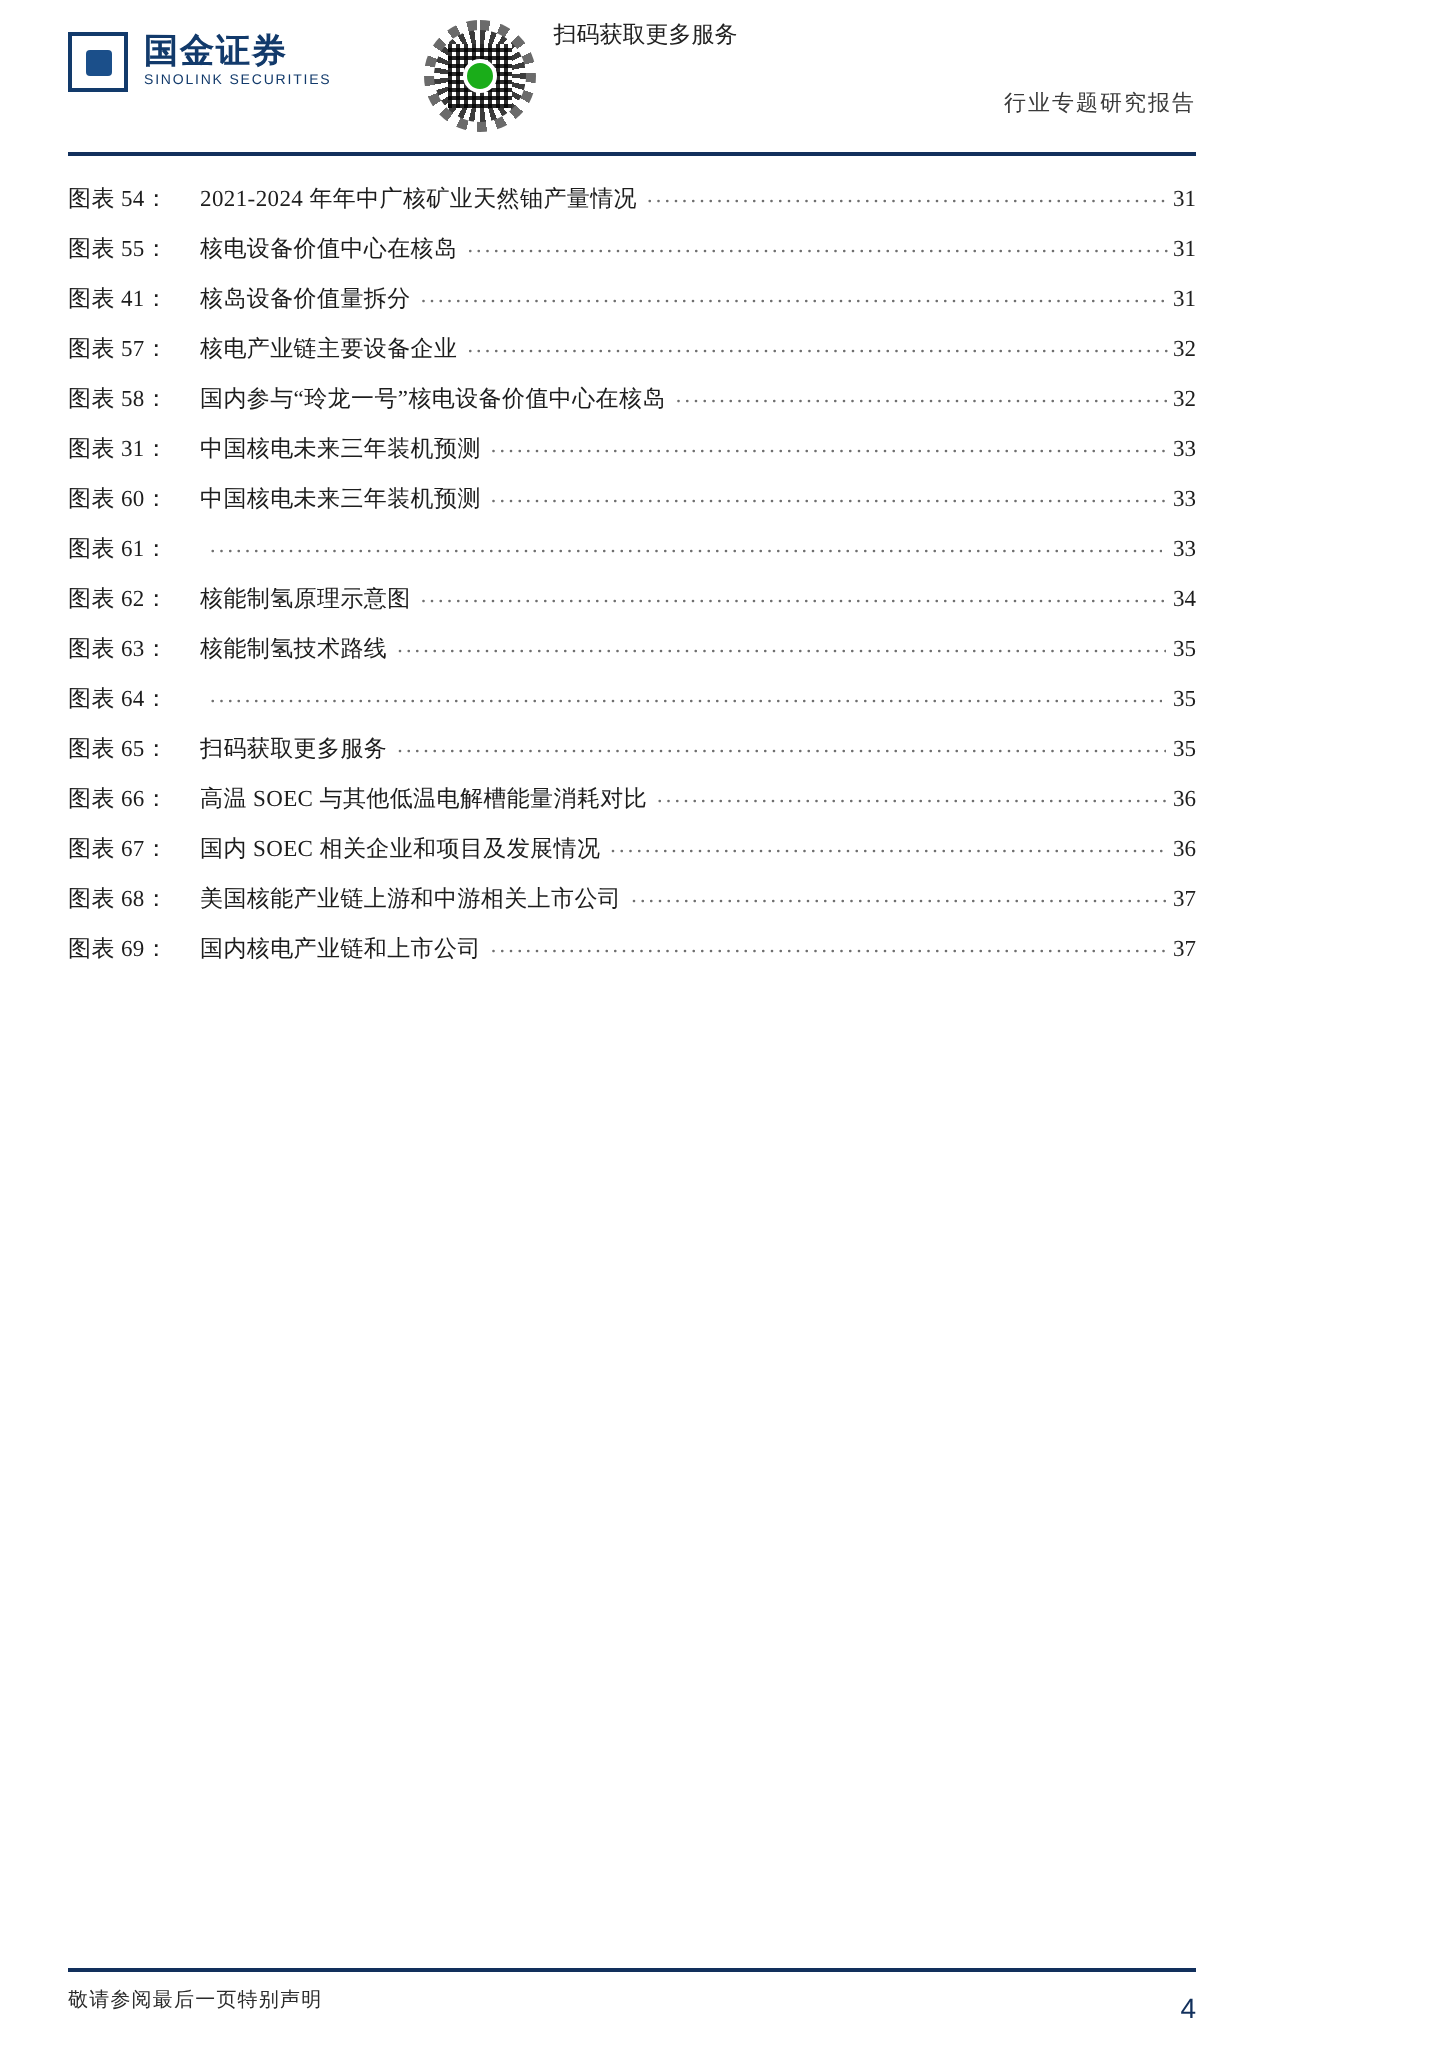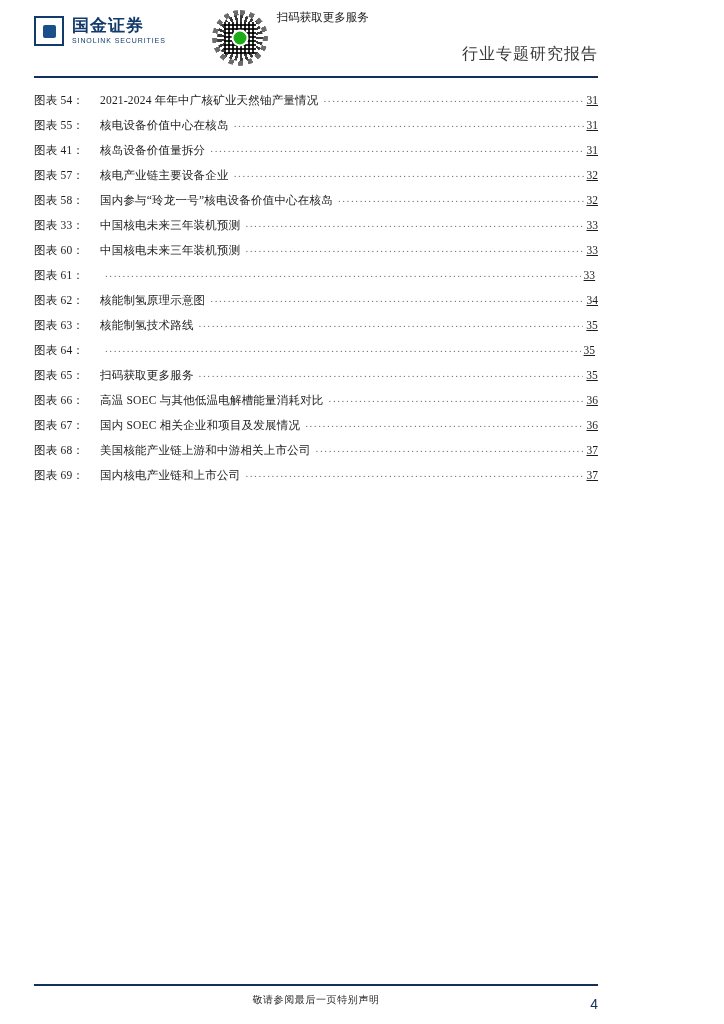--- a/index.html
+++ b/index.html
@@ -127,21 +127,21 @@
   .qr-label {
     font-size: 11.5px;
     color: #222;
     font-family: "Liberation Sans", sans-serif;
     white-space: nowrap;
   }
 
   .header-right {
     margin-left: auto;
     margin-top: 34px;
-    font-size: 16px;
+    font-size: 11px;
     color: #3a3a3a;
     letter-spacing: 1px;
     font-family: "Liberation Serif", serif;
   }
 
   .header-rule {
     position: absolute;
     left: 34px;
     right: 34px;
     top: 76px;
@@ -182,42 +182,42 @@
     top: -2px;
     color: #6f6f6f;
     font-size: 11px;
     letter-spacing: 1.6px;
   }
   .toc-dots::after {
     content: "........................................................................................................................................................";
   }
   .toc-page {
     width: 20px;
-    font-family: "Liberation Serif", serif;
-    text-decoration: underline;
+    text-align: right;
+    font-family: "Liberation Serif", serif;
   }
 
   
   .footer-rule {
     position: absolute;
     left: 34px;
     right: 34px;
     bottom: 38px;
     height: 2px;
     background: #12305c;
   }
   .footer {
     position: absolute;
     left: 34px;
     right: 34px;
     bottom: 12px;
     height: 24px;
     display: flex;
     align-items: center;
-    justify-content: center;
+    justify-content: flex-start;
   }
   .footer-note {
     font-size: 10px;
     color: #2a2a2a;
     letter-spacing: 0.6px;
     font-family: "Liberation Serif", serif;
   }
   .footer-page {
     position: absolute;
     right: 0;
@@ -286,21 +286,21 @@
     </div>
 
     <div class="toc-row">
       <span class="toc-num">图表 58：</span>
       <span class="toc-title">国内参与“玲龙一号”核电设备价值中心在核岛</span>
       <span class="toc-dots"></span>
       <span class="toc-page">32</span>
     </div>
 
     <div class="toc-row">
-      <span class="toc-num">图表 33：</span>
+      <span class="toc-num">图表 31：</span>
       <span class="toc-title">中国核电未来三年装机预测</span>
       <span class="toc-dots"></span>
       <span class="toc-page">33</span>
     </div>
 
     <div class="toc-row">
       <span class="toc-num">图表 60：</span>
       <span class="toc-title">中国核电未来三年装机预测</span>
       <span class="toc-dots"></span>
       <span class="toc-page">33</span>

